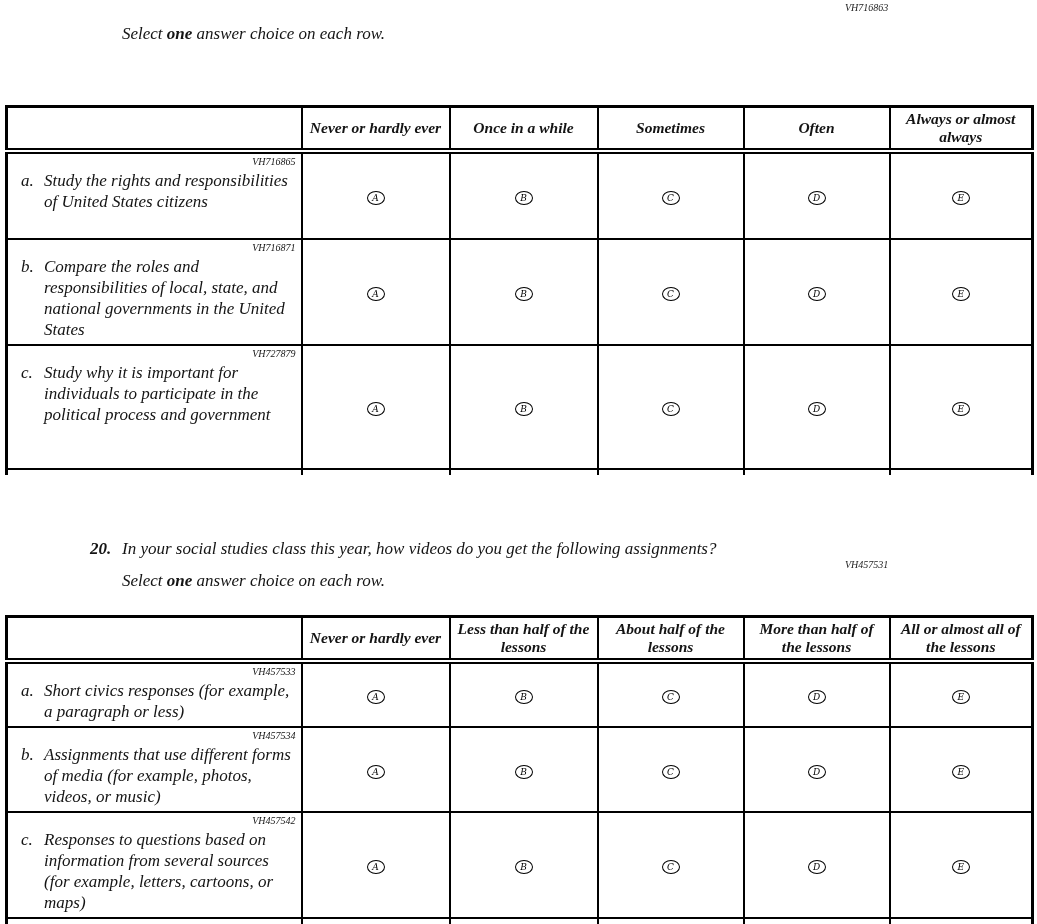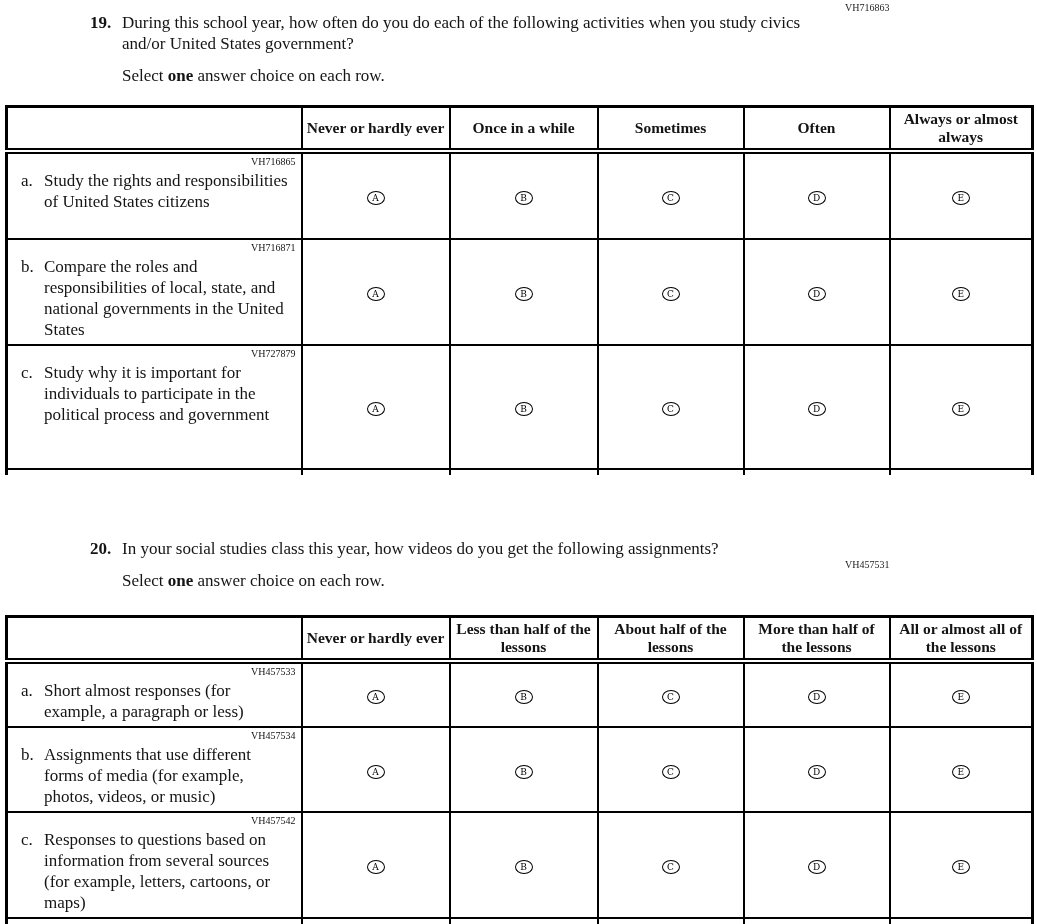--- a/index.html
+++ b/index.html
@@ -4,20 +4,21 @@
 <style>
   html, body { margin: 0; padding: 0; background: #ffffff; }
   .page {
     position: relative;
     width: 1037px;
     height: 924px;
     overflow: hidden;
     background: #ffffff;
     color: #141414;
     font-family: "Liberation Serif", "DejaVu Serif", serif;
+    font-style: italic;
   }
   .qcode {
     position: absolute;
     font-size: 10px;
     line-height: 12px;
     color: #1c1c1c;
   }
   .qblock { position: absolute; left: 90px; }
   .qrow { display: flex; }
   .qnum {
@@ -92,24 +93,20 @@
   .stub td { border-bottom: none; background: #fff; }
 </style>
 </head>
 <body>
 
 <div class="page">
 
   <div class="qcode" style="left:845px; top:2px;">VH716863</div>
 
   <div class="qblock" style="top:12px;">
-    <div class="qrow">
-      <span class="qnum">19.</span>
-      <span class="qtext">During this school year, how often do you do each of the following activities when you study civics and/or United States government?</span>
-    </div>
     <div class="instr"><span>Select </span><span class="bold-one">one</span><span> answer choice on each row.</span></div>
   </div>
 
   <table class="resp" style="top:105px;">
       <colgroup>
         <col style="width: 295px;">
         <col style="width: 148px;">
         <col style="width: 148px;">
         <col style="width: 146px;">
         <col style="width: 146px;">
@@ -207,21 +204,21 @@
           <th>More than half of the lessons</th>
           <th>All or almost all of the lessons</th>
         </tr>
       </thead>
       <tbody>
         <tr style="height: 62px;">
           <td class="rowhead">
             <div class="rowcode">VH457533</div>
             <div class="rowbody">
               <span class="rowletter">a.</span>
-              <span class="rowtext">Short almost responses (for example, a paragraph or less)</span>
+              <span class="rowtext">Short civics responses (for example, a paragraph or less)</span>
             </div>
           </td>
           <td class="opt"><span class="bubble">A</span></td>
           <td class="opt"><span class="bubble">B</span></td>
           <td class="opt"><span class="bubble">C</span></td>
           <td class="opt"><span class="bubble">D</span></td>
           <td class="opt"><span class="bubble">E</span></td>
         </tr>
         <tr style="height: 79px;">
           <td class="rowhead">

